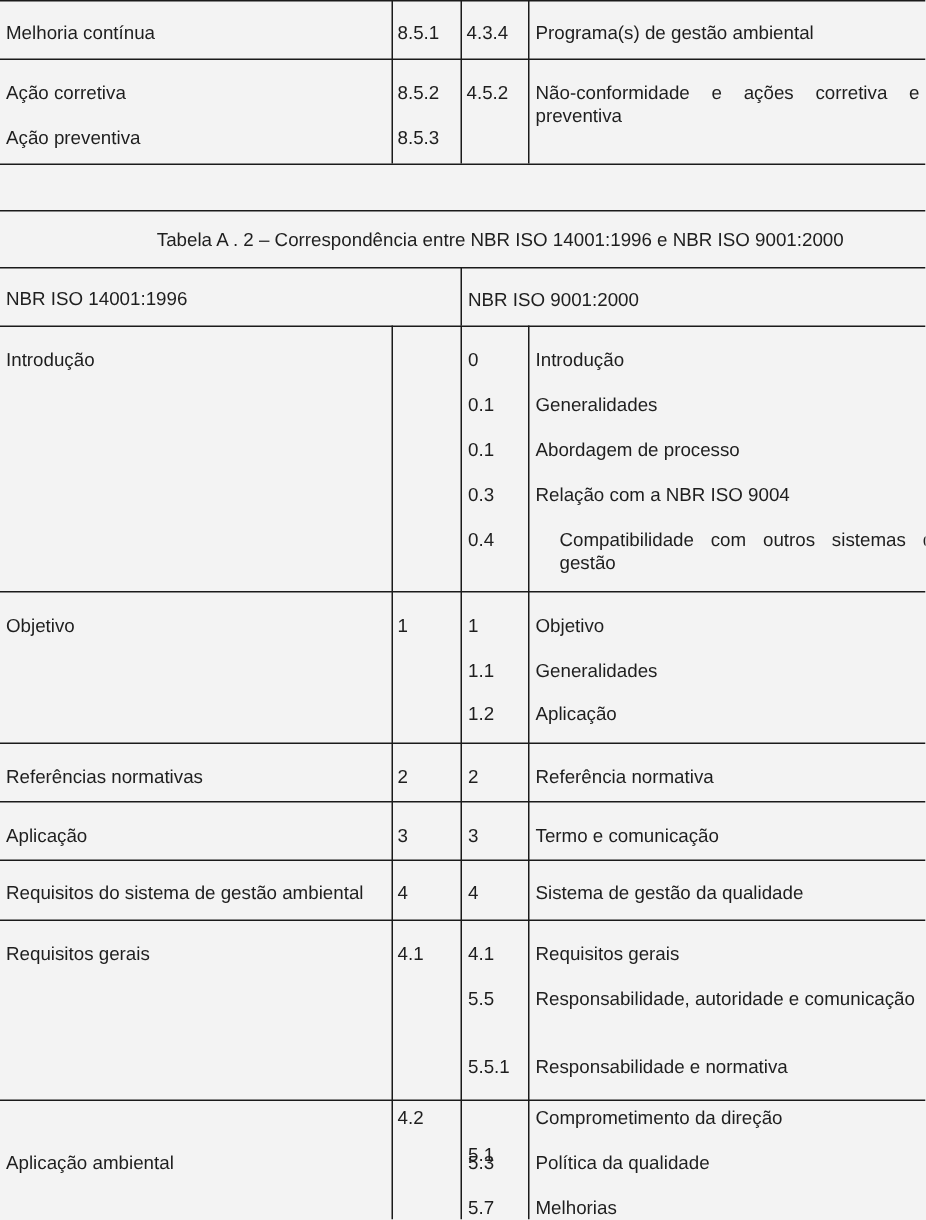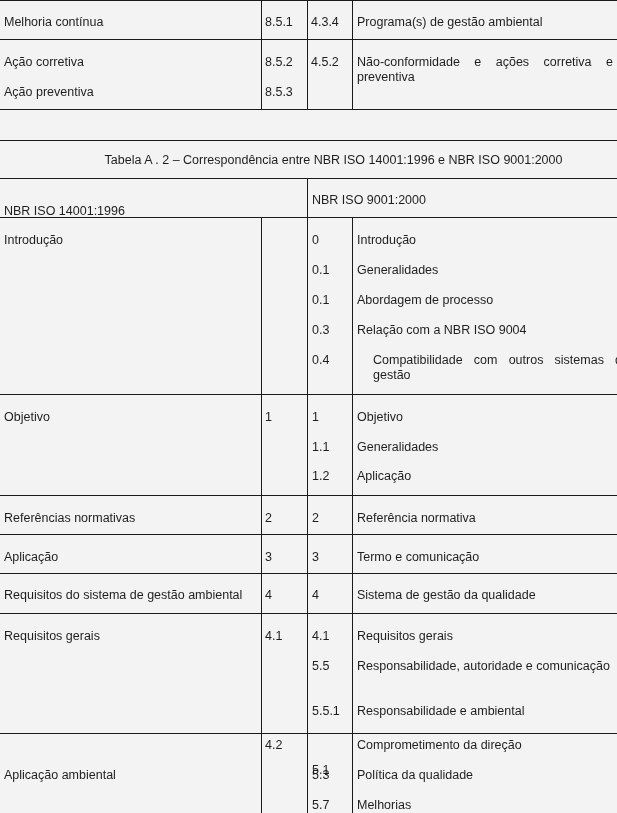--- a/index.html
+++ b/index.html
@@ -52,21 +52,21 @@
     <span class="t" style="left:4px; top:55px">Ação corretiva</span>
     <span class="t" style="left:265px; top:55px">8.5.2</span>
     <span class="t" style="left:311px; top:55px">4.5.2</span>
     <span class="just" style="left:357px; top:55px; width:256px">Não-conformidade e ações corretiva e preventiva</span>
     <span class="t" style="left:4px; top:85px">Ação preventiva</span>
     <span class="t" style="left:265px; top:85px">8.5.3</span>
   </div>
 </div>
 
 <div class="t bold" style="left:0; width:617px; text-align:center; top:153px">Tabela  A . 2 – Correspondência entre NBR ISO 14001:1996 e NBR ISO 9001:2000</div>
-<span class="t" style="left:4px; top:204px">NBR ISO 14001:1996</span>
+<span class="t" style="left:4px; top:192px">NBR ISO 14001:1996</span>
 <span class="t" style="left:312px; top:193px">NBR ISO 9001:2000</span>
 
 <div>
   <span class="t" style="left:4px; top:233px">Introdução</span>
   <span class="t" style="left:312px; top:233px">0</span>
   <span class="t" style="left:357px; top:233px">Introdução</span>
   <span class="t" style="left:312px; top:263px">0.1</span>
   <span class="t" style="left:357px; top:263px">Generalidades</span>
   <span class="t" style="left:312px; top:293px">0.1</span>
   <span class="t" style="left:357px; top:293px">Abordagem de processo</span>
@@ -109,21 +109,21 @@
 </div>
 
 <div>
   <span class="t" style="left:4px; top:629px">Requisitos gerais</span>
   <span class="t" style="left:265px; top:629px">4.1</span>
   <span class="t" style="left:312px; top:629px">4.1</span>
   <span class="t" style="left:357px; top:629px">Requisitos gerais</span>
   <span class="t" style="left:312px; top:659px">5.5</span>
   <span class="just" style="left:357px; top:659px; width:256px">Responsabilidade, autoridade e comunicação</span>
   <span class="t" style="left:312px; top:704px">5.5.1</span>
-  <span class="t" style="left:357px; top:704px">Responsabilidade e ambiental</span>
+  <span class="t" style="left:357px; top:704px">Responsabilidade e normativa</span>
 </div>
 
 <div>
   <span class="t" style="left:4px; top:768px">Aplicação ambiental</span>
   <span class="t" style="left:265px; top:738px">4.2</span>
   <span class="t" style="left:312px; top:763px">5.1</span>
   <span class="t" style="left:357px; top:738px">Comprometimento da direção</span>
   <span class="t" style="left:312px; top:768px">5.3</span>
   <span class="t" style="left:357px; top:768px">Política da qualidade</span>
   <span class="t" style="left:312px; top:798px">5.7</span>

